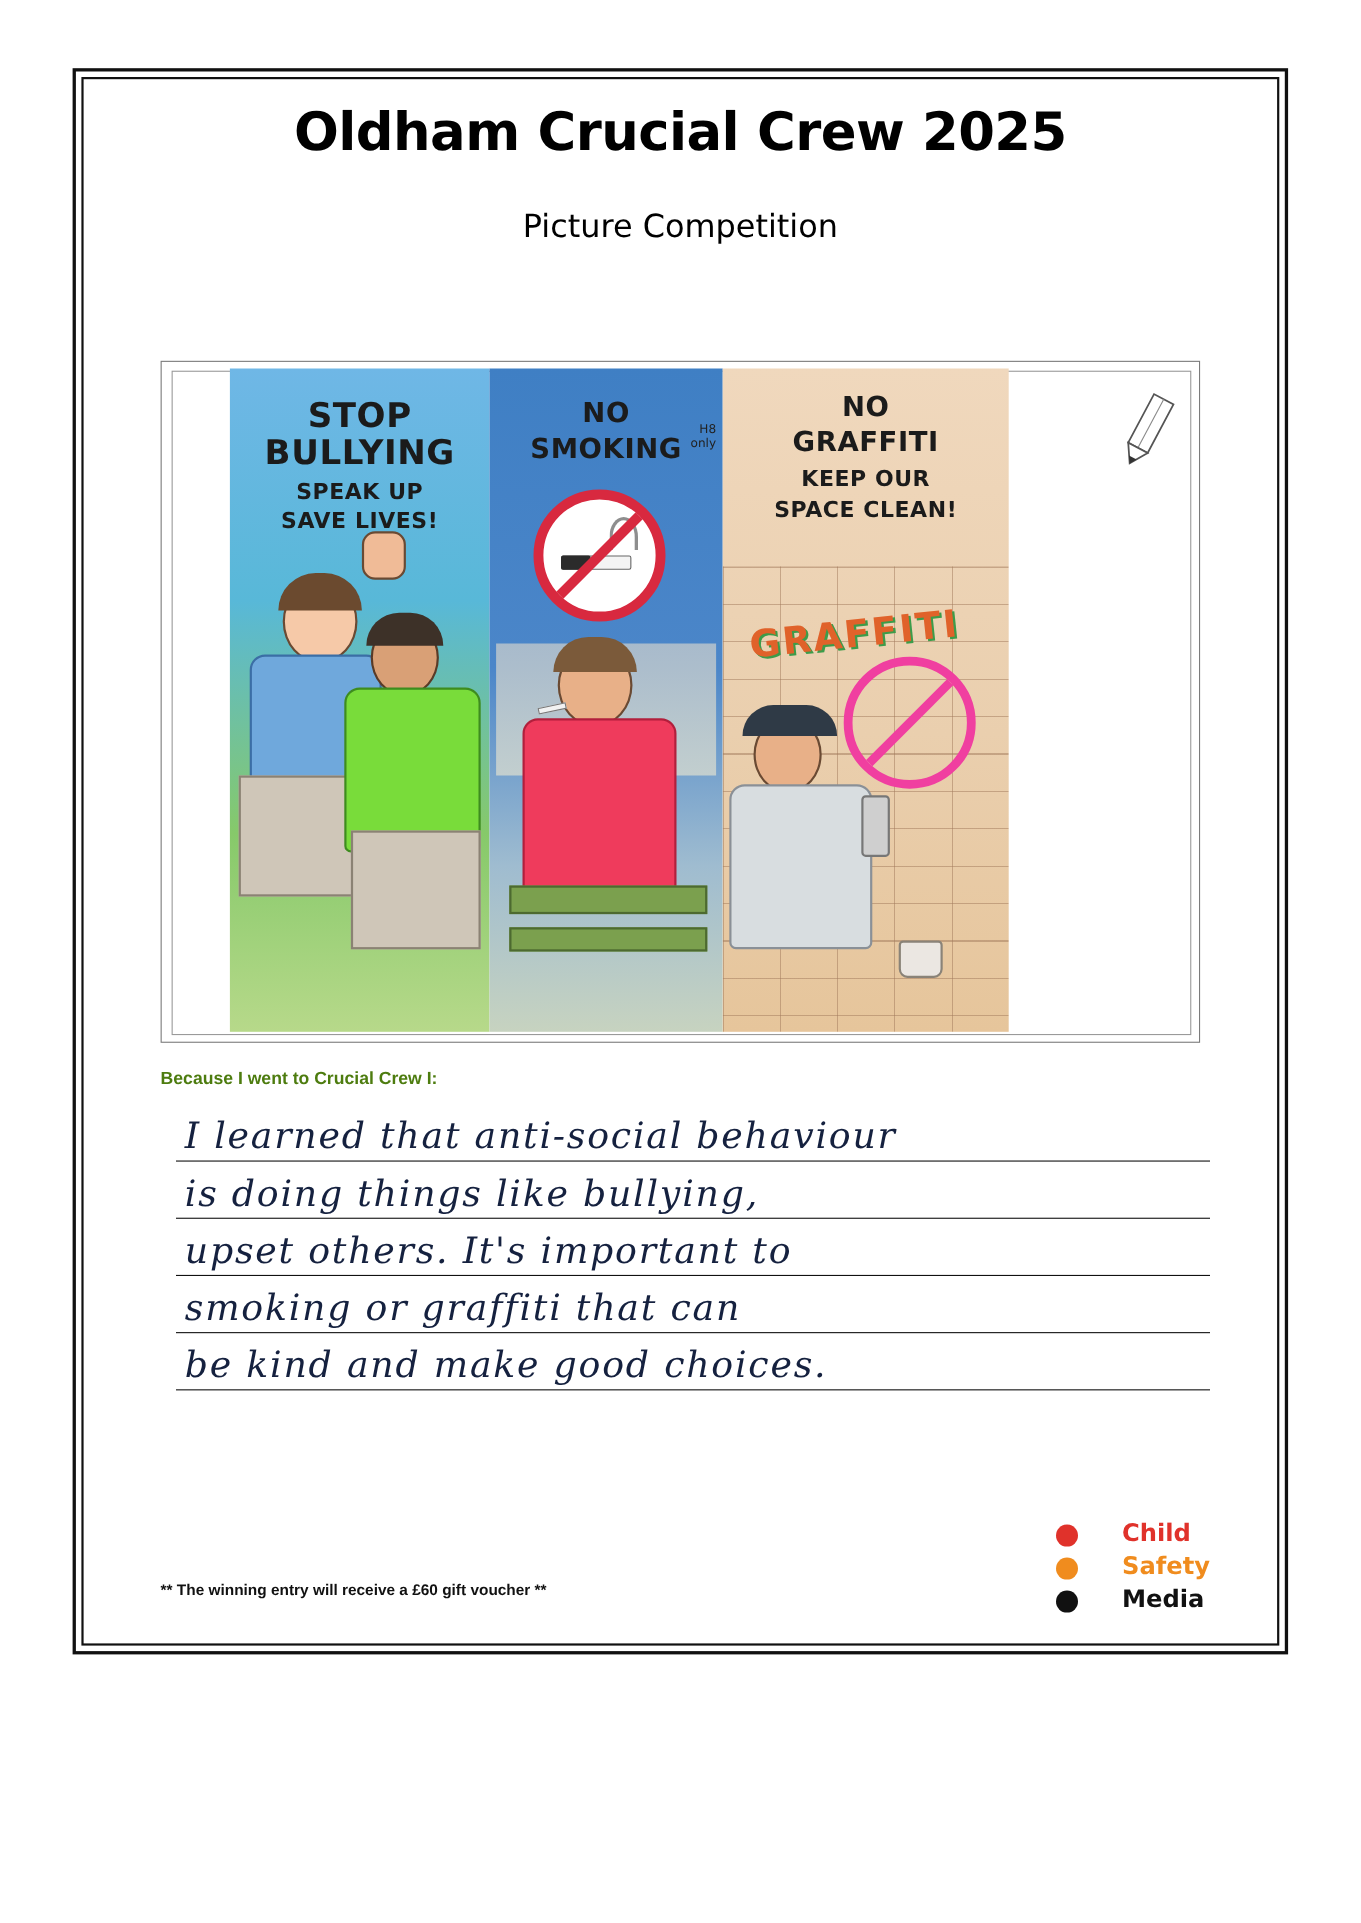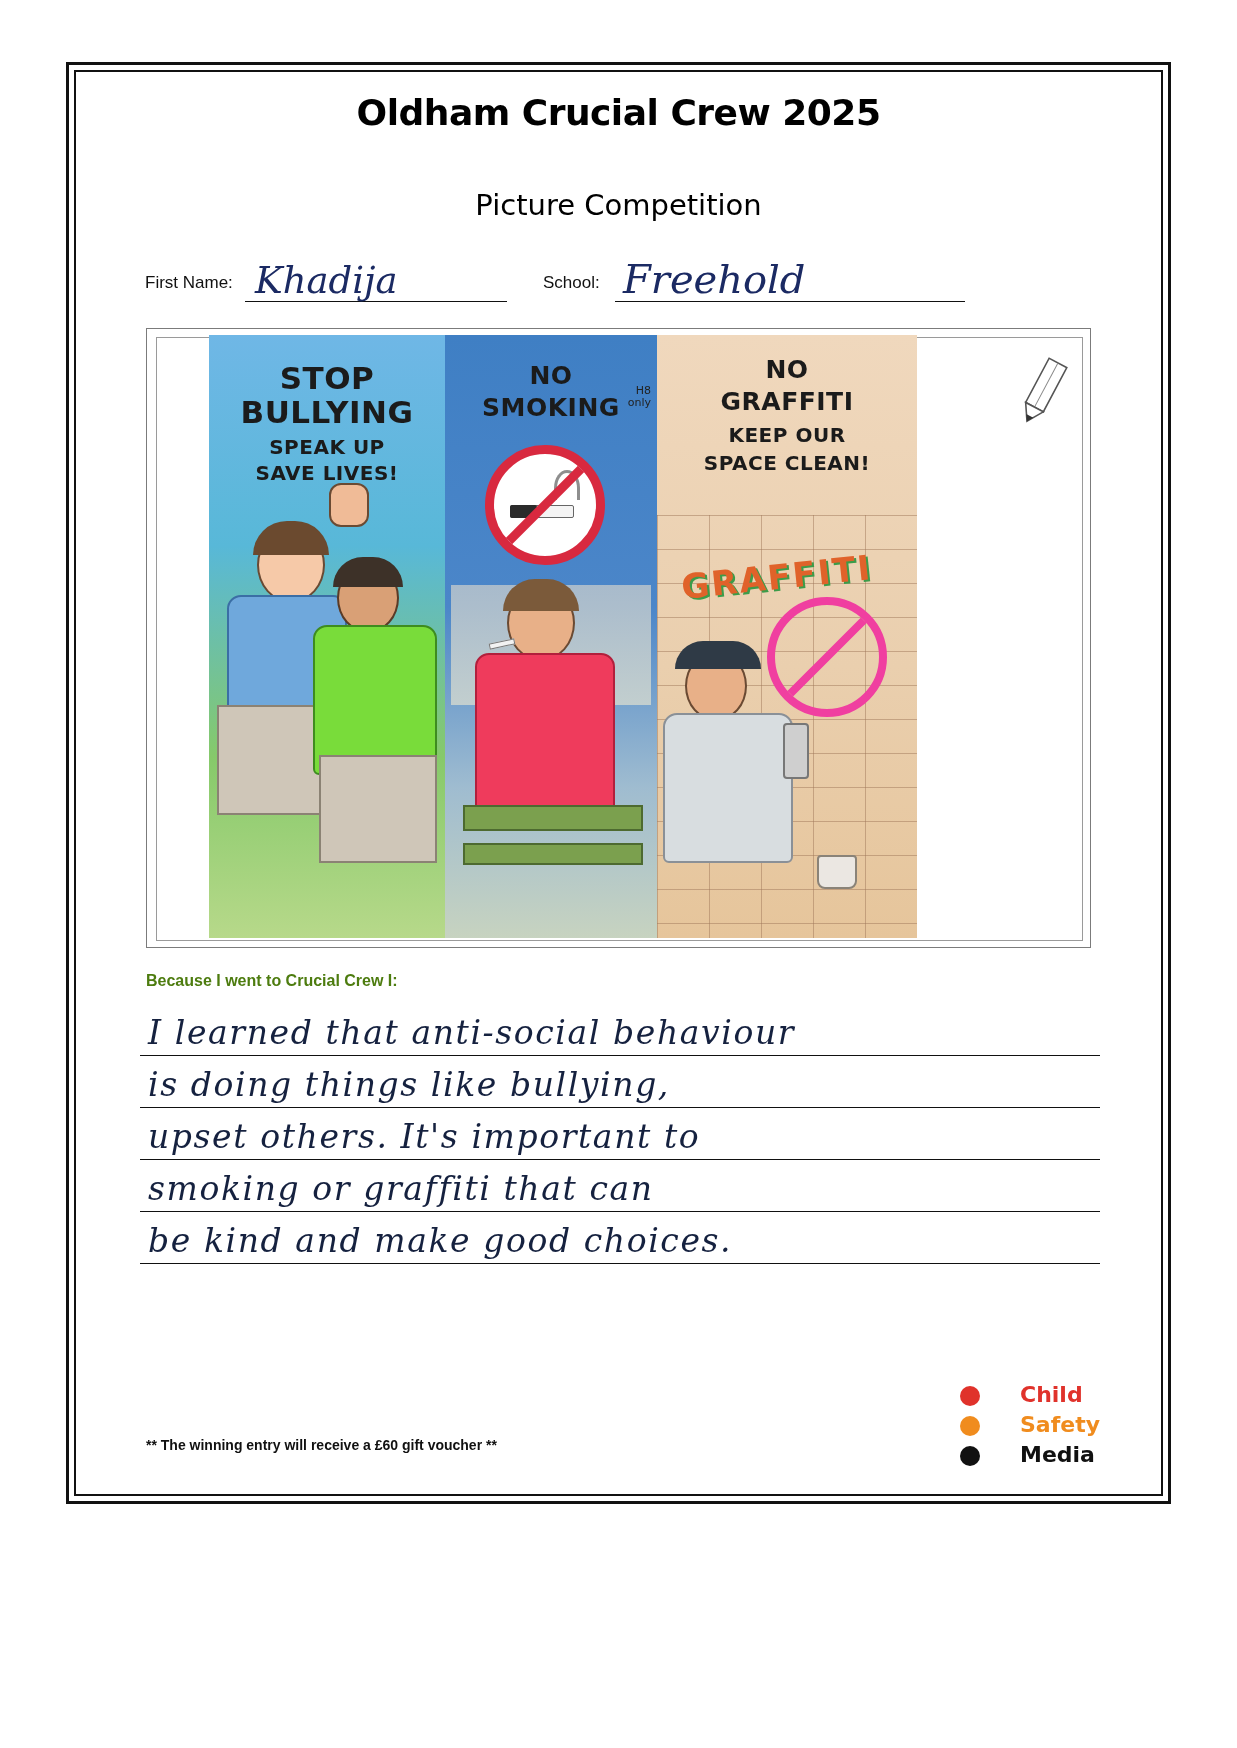--- a/index.html
+++ b/index.html
@@ -27,21 +27,21 @@
     left: 74px; top: 70px;
     width: 1089px; height: 1426px;
     border: 2px solid #111;
   }
 
   .title {
     position: absolute;
     left: 74px; top: 92px;
     width: 1089px;
     text-align: center;
-    font-size: 36px;
+    font-size: 48px;
     font-weight: bold;
     letter-spacing: -0.5px;
     color: #000;
     font-family: "DejaVu Sans", sans-serif;
   }
   .subtitle {
     position: absolute;
     left: 74px; top: 188px;
     width: 1089px;
     text-align: center;
@@ -213,20 +213,21 @@
     left: 146px; top: 972px;
     font-size: 16px;
     font-weight: bold;
     color: #4d7c0f;
   }
   .lines { position: absolute; left: 140px; top: 1004px; width: 960px; }
   .rule {
     position: relative;
     height: 52px;
     border-bottom: 1.6px solid #111;
+    margin-left: 20px;
   }
   .rule span {
     position: absolute;
     left: 8px; bottom: 3px;
     font-family: "DejaVu Serif", serif;
     font-style: italic;
     font-size: 33px;
     color: #15213f;
     letter-spacing: 1.6px;
     white-space: nowrap;
@@ -261,29 +262,20 @@
 <body>
 
 <div id="page">
 
   <div class="border-outer"></div>
   <div class="border-inner"></div>
 
   <div class="title">Oldham Crucial Crew 2025</div>
   <div class="subtitle">Picture Competition</div>
 
-  <div class="fieldrow">
-    <div class="field-label" id="lbl-first">First Name:</div>
-    <div class="field-line" id="line-first"></div>
-    <div class="handwriting" id="val-first">Khadija</div>
-
-    <div class="field-label" id="lbl-school">School:</div>
-    <div class="field-line" id="line-school"></div>
-    <div class="handwriting" id="val-school">Freehold</div>
-  </div>
 
   <div class="art-frame">
     <div class="art-inner"></div>
 
     <svg class="pencil" viewBox="0 0 64 76">
       <g transform="rotate(28 32 38)">
         <rect x="22" y="4" width="20" height="50" fill="#ffffff" stroke="#555" stroke-width="1.6"></rect>
         <line x1="32" y1="4" x2="32" y2="54" stroke="#888" stroke-width="1"></line>
         <polygon points="22,54 42,54 32,70" fill="#ffffff" stroke="#555" stroke-width="1.6"></polygon>
         <polygon points="28,64 36,64 32,70" fill="#333"></polygon>

